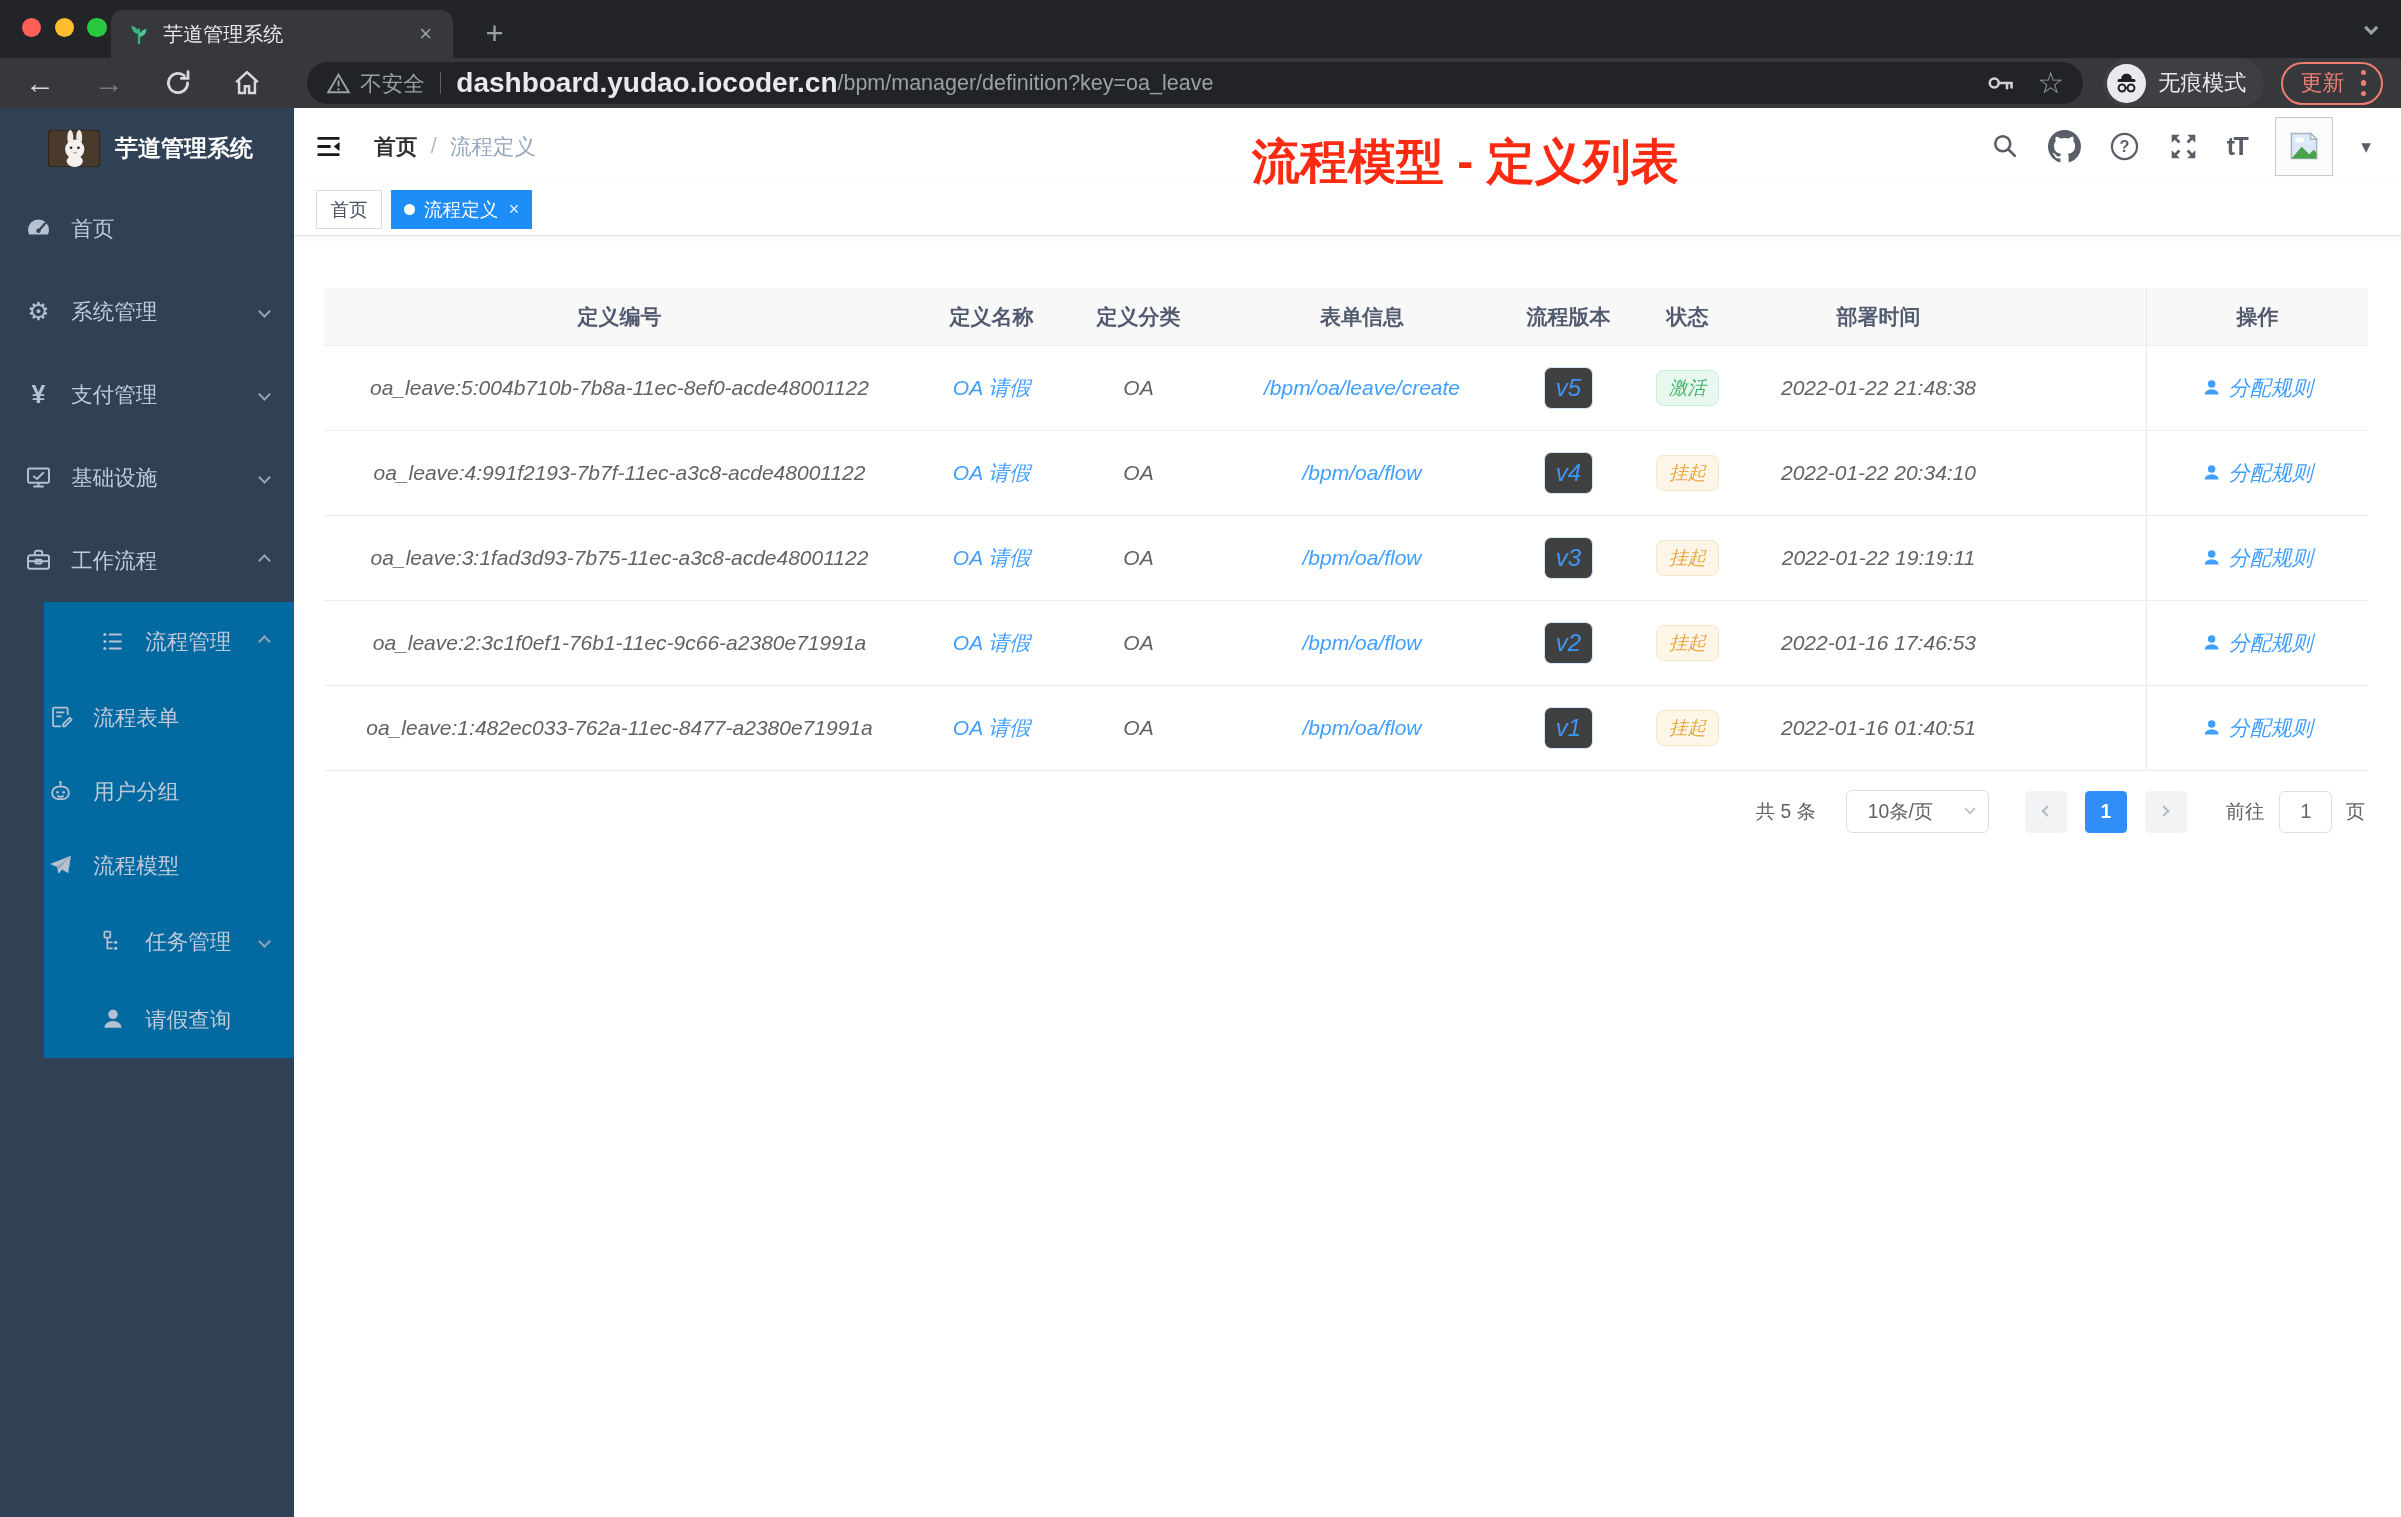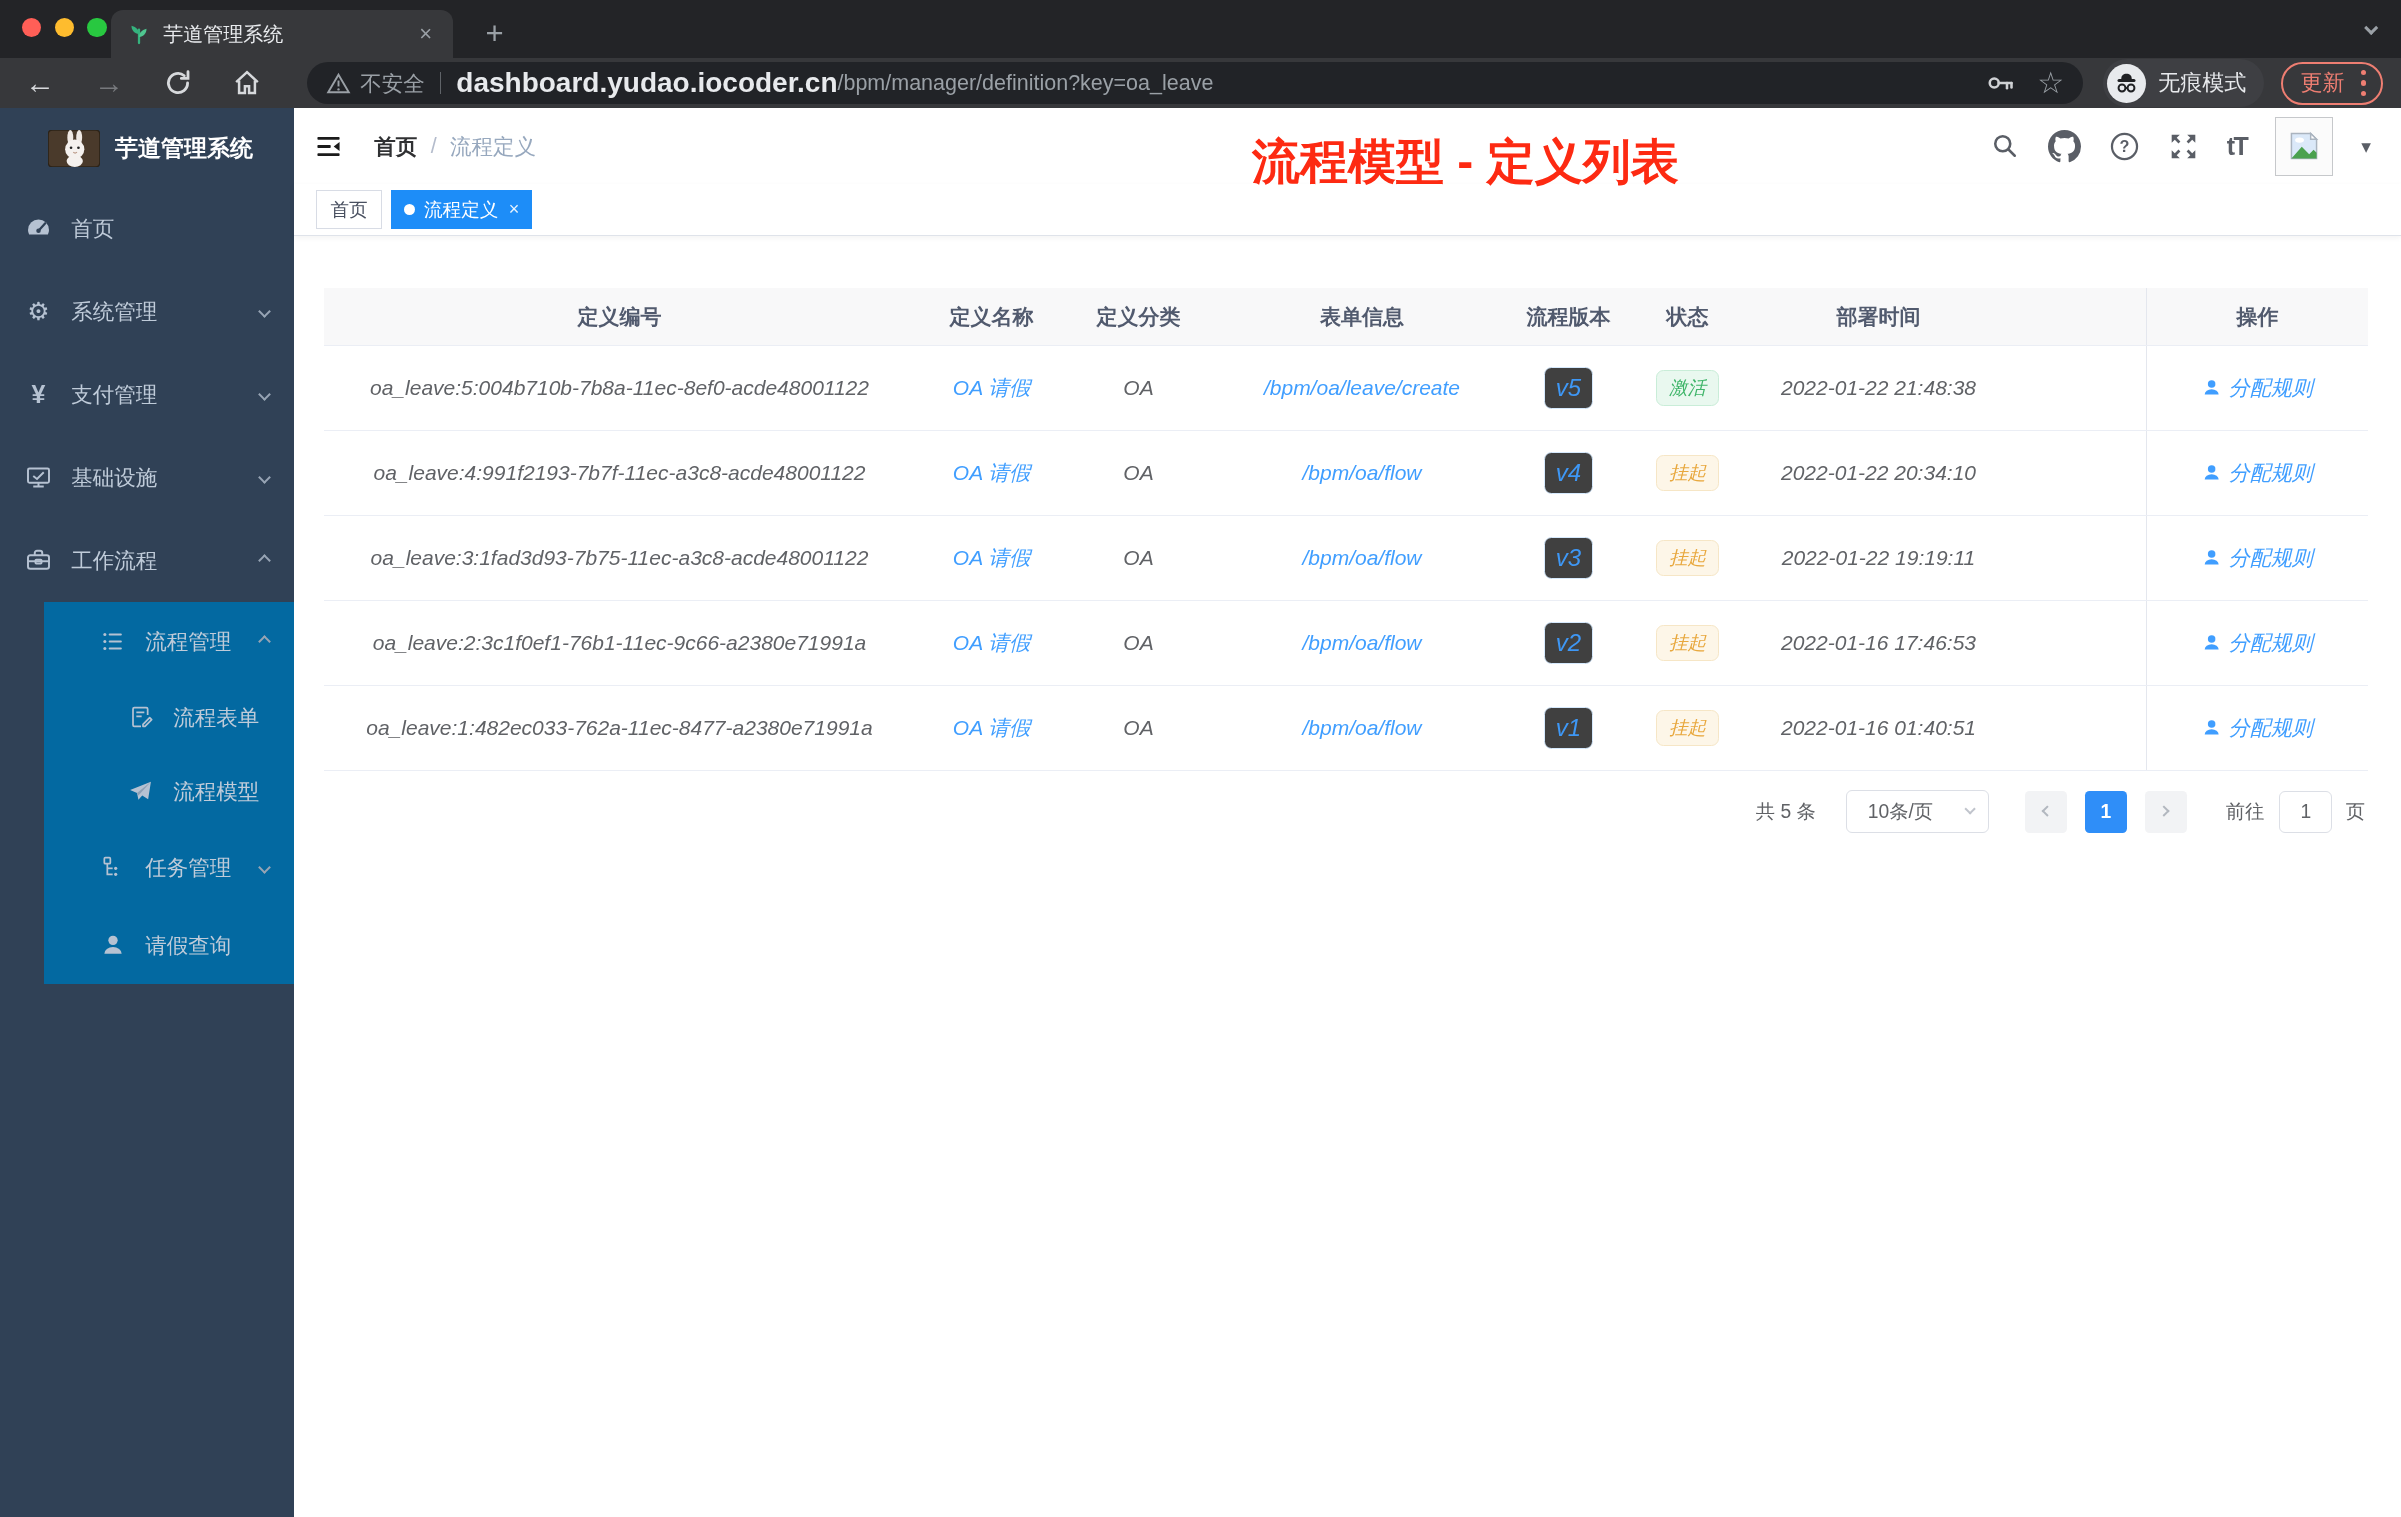--- a/index.html
+++ b/index.html
@@ -48,21 +48,21 @@
   .sidebar { width:294px; background:#304156; color:#bfcbd9; flex:0 0 auto; position:relative; }
   .logo { display:flex; align-items:center; padding:12px 0 10.4px 48px; height:79px; }
   .logo-title { color:#fff; font-size:23px; font-weight:bold; margin-left:15px; white-space:nowrap; }
   .mi { position:relative; display:flex; align-items:center; font-size:21.5px; color:#bfcbd9; cursor:pointer; }
   .mi .mico { width:33px; display:flex; justify-content:center; align-items:center; flex:0 0 auto; color:#b6c2d2; font-size:25px; }
   .mi .mlabel { margin-left:16.3px; white-space:nowrap; }
   .mi .mchev { position:absolute; right:25px; width:9px; height:9px; border-right:2.2px solid #97a4b4; border-bottom:2.2px solid #97a4b4; }
   .mchev.down { transform:rotate(45deg); } .mchev.up { transform:rotate(-135deg); }
   .l1 { height:83px; padding-left:22px; }
   .l2 { height:78px; padding-left:52px; }
-  .l3 { height:74px; padding-left:80px; }
+  .l3 { height:74px; }
   .submenu-dark { background:#0369a1;margin-left:44px; }
 
   .main { flex:1; position:relative; min-width:0; background:#fff; }
   .navbar { position:relative; height:76px; background:#fff; display:flex; align-items:center; padding-left:19.3px; }
   .breadcrumb { display:flex; align-items:center; gap:13.4px; margin-left:30px; font-size:21.5px; }
   .bc-home { color:#303133; font-weight:600; }
   .bc-sep { color:#b4bccc; }
   .bc-cur { color:#97a8be; }
   .nav-right { position:absolute; right:30px; top:0; height:76px; display:flex; align-items:center; gap:28px; color:#5a5e66; }
   .tT { font-size:25px; font-weight:bold; color:#5a5e66; letter-spacing:-1.5px; }
@@ -293,20 +293,33 @@
             <span class="mico">
               <svg width="24" height="24" viewBox="0 0 36 36" fill="none" stroke="#b6c2d2" stroke-width="2.6">
                 <path d="M28 15V6a2 2 0 0 0-2-2H8a2 2 0 0 0-2 2v24a2 2 0 0 0 2 2h10"></path>
                 <path d="M11 11h12M11 17h8"></path>
                   <path d="M21 29l10-10 3 3-10 10h-3z" stroke-linejoin="round"></path>
               </svg>
             </span>
             <span class="mlabel">流程表单</span>
           </div>
 
+          <div class="mi l3">
+            <span class="mico">
+              <svg width="25" height="25" viewBox="0 0 36 36" fill="none" stroke="#b6c2d2" stroke-width="2.6">
+                <rect x="6" y="11" width="24" height="18" rx="9"></rect>
+                  <path d="M18 11V6"></path>
+                  <circle cx="18" cy="4.5" r="1.8" fill="#b6c2d2" stroke="none"></circle>
+                <circle cx="13.5" cy="19" r="1.9" fill="#b6c2d2" stroke="none"></circle>
+                  <circle cx="22.5" cy="19" r="1.9" fill="#b6c2d2" stroke="none"></circle>
+                <path d="M13.5 24c2.8 2.2 6.2 2.2 9 0"></path>
+              </svg>
+            </span>
+            <span class="mlabel">用户分组</span>
+          </div>
 
           <div class="mi l3">
             <span class="mico">
               <svg width="25" height="25" viewBox="0 0 36 36">
                 <path d="M33 4 3 16l10 4.2L15 30l5.5-6.2 8.5 5.5z" fill="#b6c2d2"></path>
                 <path d="M13 20.2 33 4 15 23.8z" fill="#8fa0b5"></path>
               </svg>
             </span>
             <span class="mlabel">流程模型</span>
           </div>

